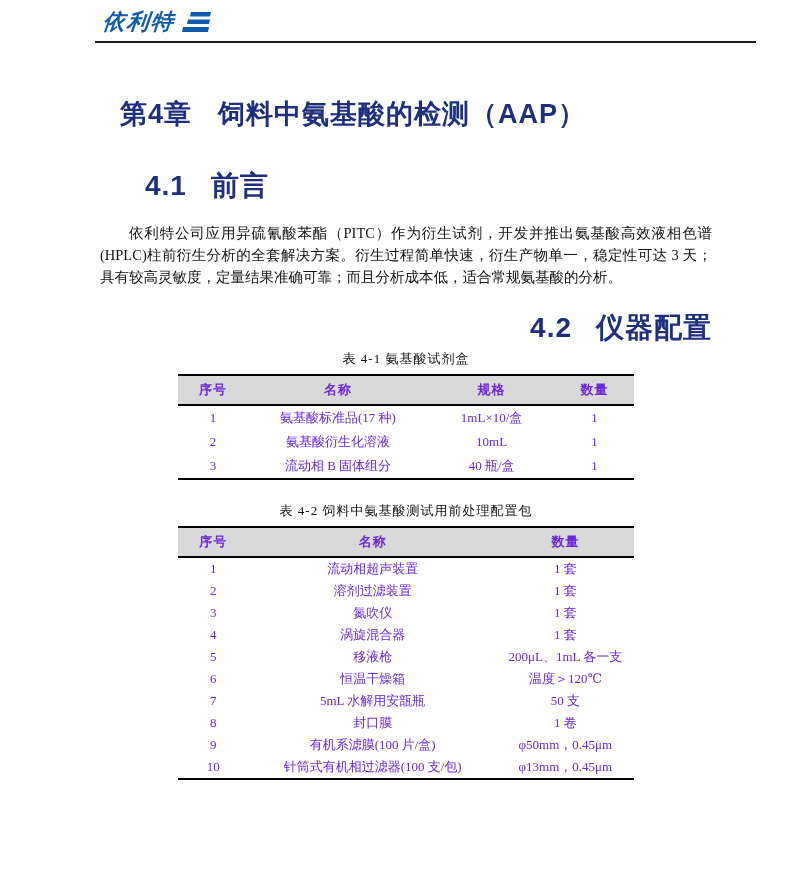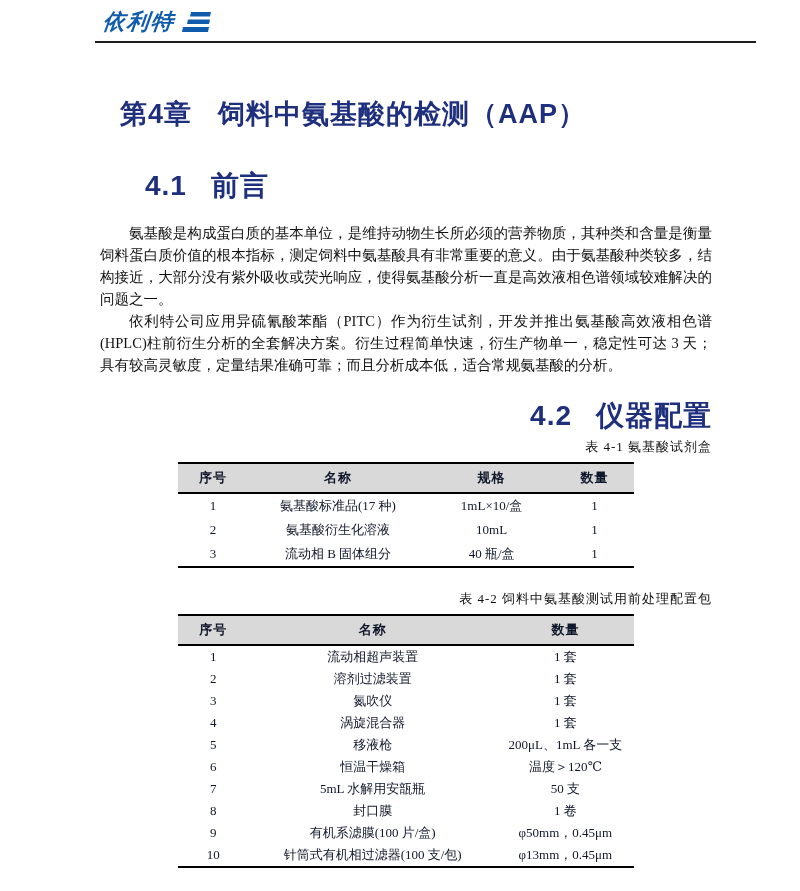--- a/index.html
+++ b/index.html
@@ -46,30 +46,30 @@
   .s41{margin-top:42px;}
   .s42{margin-top:26px;text-align:right;}
   .paras{margin-top:22px;}
   .paras p{
     margin:0;font-size:14.5px;line-height:22px;
     text-align:justify;text-indent:2em;
     color:#111;
   }
   
   .tcaption{
-    text-align:right;font-size:13px;color:#111;
+    text-align:center;font-size:13px;color:#111;
     font-family:"Liberation Serif","DejaVu Serif",serif;
     letter-spacing:1px;
   }
   .cap1{margin-top:8px;}
   .cap2{margin-top:22px;}
   table.data{
     width:456px;margin:6px auto 0 auto;
     border-collapse:collapse;table-layout:fixed;
-    font-size:13px;color:#0f172a;
+    font-size:13px;color:#6d28d9;
   }
   table.data thead tr{
     background:#d9d9d9;
     border-top:2px solid #000;
     border-bottom:2px solid #000;
   }
   table.data th{
     font-weight:bold;text-align:center;padding:5px 2px;
     font-size:13px;letter-spacing:1px;
   }
@@ -103,21 +103,20 @@
 
   <div class="header-rule"></div>
 
   <main class="content">
 
     <h1 class="chapter"><span>第4章</span><span class="gap"></span><span>饲料中氨基酸的检测（AAP）</span></h1>
 
     <h2 class="sec-heading s41"><span>4.1</span><span class="gap"></span><span>前言</span></h2>
 
     <div class="paras">
-      <p>氨基酸是构成蛋白质的基本单位，是维持动物生长所必须的营养物质，其种类和含量是衡量饲料蛋白质价值的根本指标，测定饲料中氨基酸具有非常重要的意义。由于氨基酸种类较多，结构接近，大部分没有紫外吸收或荧光响应，使得氨基酸分析一直是高效液相色谱领域较难解决的问题之一。</p>
       <p>依利特公司应用异硫氰酸苯酯（PITC）作为衍生试剂，开发并推出氨基酸高效液相色谱(HPLC)柱前衍生分析的全套解决方案。衍生过程简单快速，衍生产物单一，稳定性可达 3 天；具有较高灵敏度，定量结果准确可靠；而且分析成本低，适合常规氨基酸的分析。</p>
     </div>
 
     <h2 class="sec-heading s42"><span>4.2</span><span class="gap"></span><span>仪器配置</span></h2>
 
     <div class="tcaption cap1">表 4-1  氨基酸试剂盒</div>
     <table class="data t1">
         <thead>
           <tr>
             <th>序号</th>

